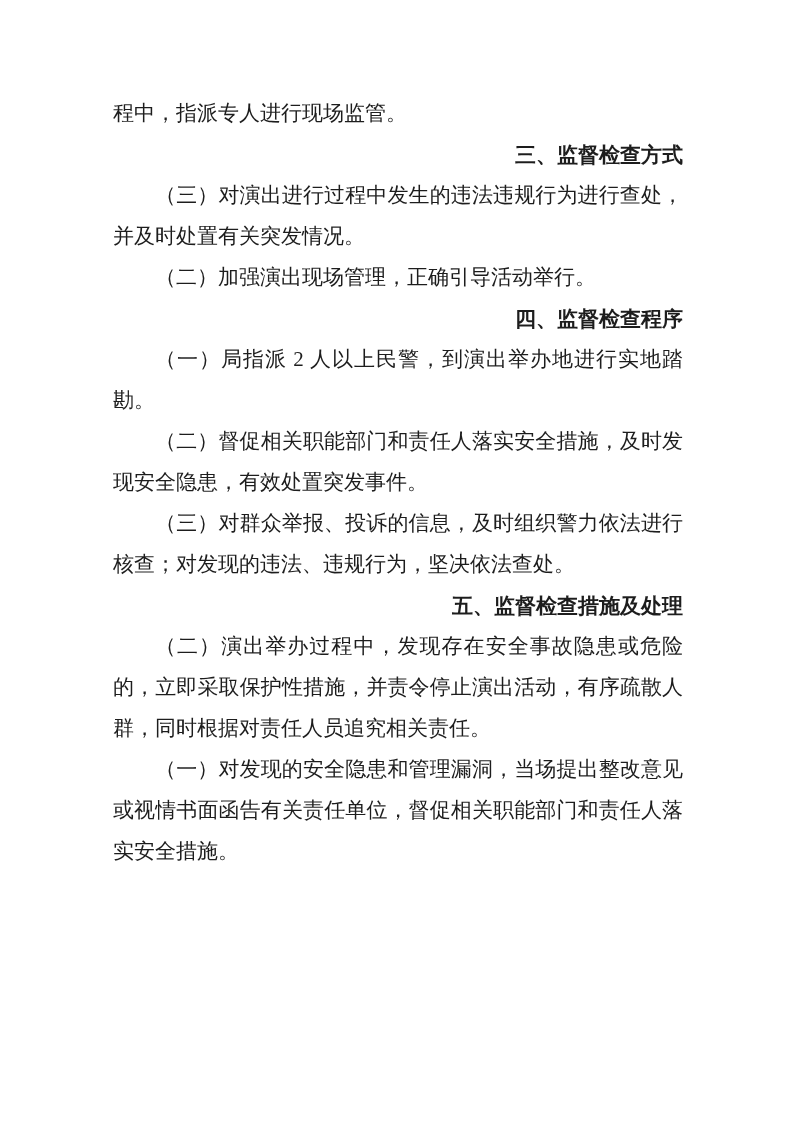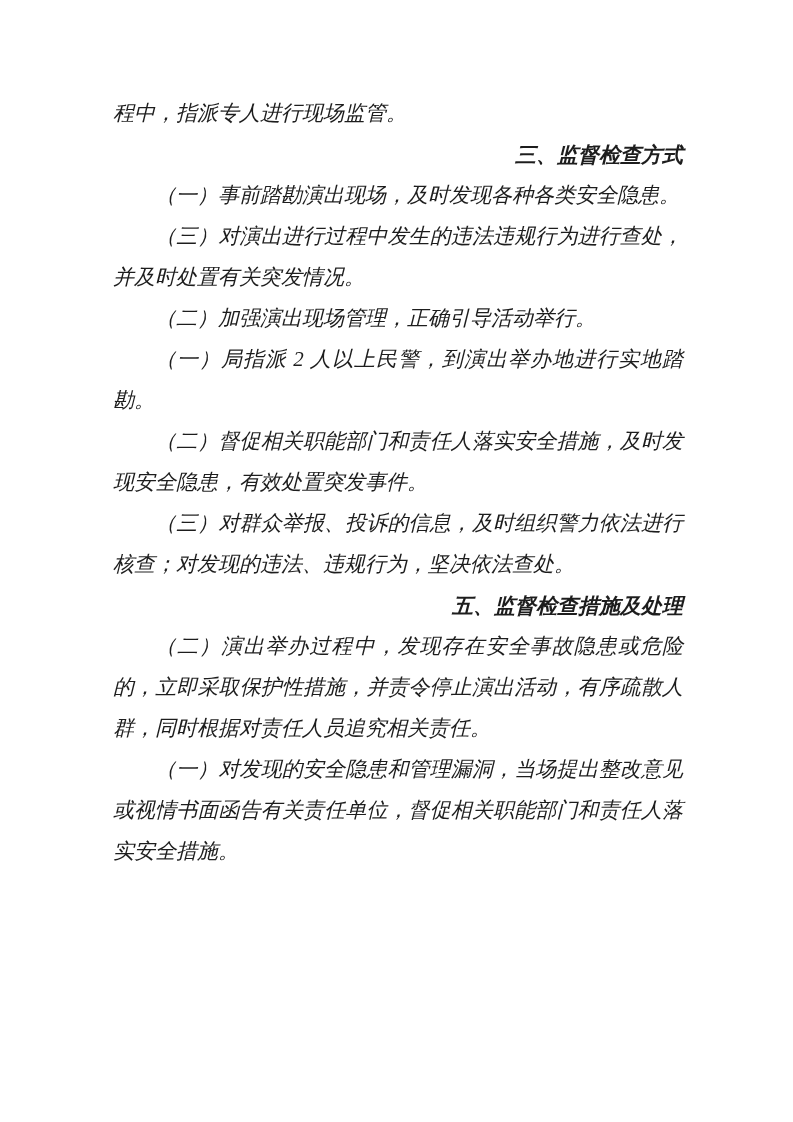--- a/index.html
+++ b/index.html
@@ -15,21 +15,20 @@
     box-sizing: border-box;
     padding: 93px 110px 0 113px;
     overflow: hidden;
   }
   .doc {
     font-family: "Liberation Serif", "DejaVu Serif", serif;
     font-size: 21px;
     line-height: 41px;
     color: #1d1d1d;
     text-align: justify;
-    font-style: italic;
   }
   .doc p {
     margin: 0;
     padding: 0;
   }
   .para {
     text-indent: 2em;
   }
   .continuation {
     text-indent: 0;
@@ -41,23 +40,23 @@
     text-align: right;
   }
 </style>
 </head>
 <body>
 
 <div class="page">
   <div class="doc">
     <p class="continuation">程中，指派专人进行现场监管。</p>
     <p class="heading">三、监督检查方式</p>
-    <p class="para">（一）事前踏勘演出现场，及时发现各种各类安全隐患。</p>
     <p class="para">（三）对演出进行过程中发生的违法违规行为进行查处，并及时处置有关突发情况。</p>
     <p class="para">（二）加强演出现场管理，正确引导活动举行。</p>
+    <p class="heading">四、监督检查程序</p>
     <p class="para">（一）局指派 2 人以上民警，到演出举办地进行实地踏勘。</p>
     <p class="para">（二）督促相关职能部门和责任人落实安全措施，及时发现安全隐患，有效处置突发事件。</p>
     <p class="para">（三）对群众举报、投诉的信息，及时组织警力依法进行核查；对发现的违法、违规行为，坚决依法查处。</p>
     <p class="heading">五、监督检查措施及处理</p>
     <p class="para">（二）演出举办过程中，发现存在安全事故隐患或危险的，立即采取保护性措施，并责令停止演出活动，有序疏散人群，同时根据对责任人员追究相关责任。</p>
     <p class="para">（一）对发现的安全隐患和管理漏洞，当场提出整改意见或视情书面函告有关责任单位，督促相关职能部门和责任人落实安全措施。</p>
   </div>
 </div>
 
 </body></html>

